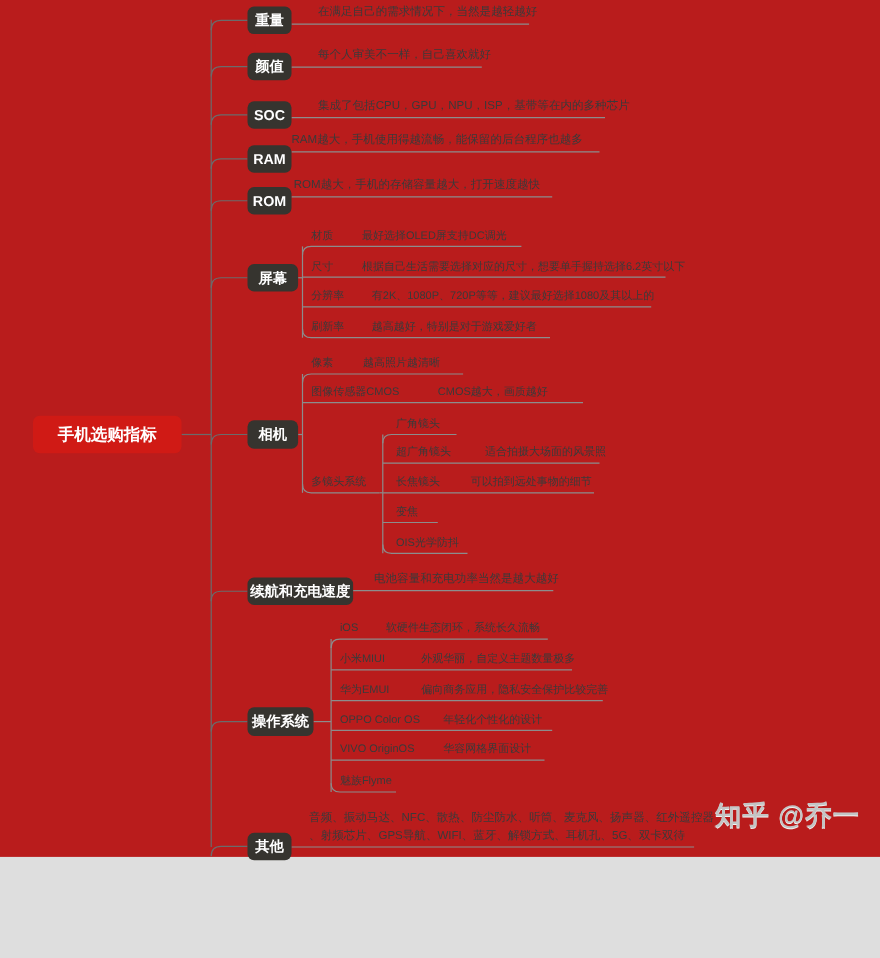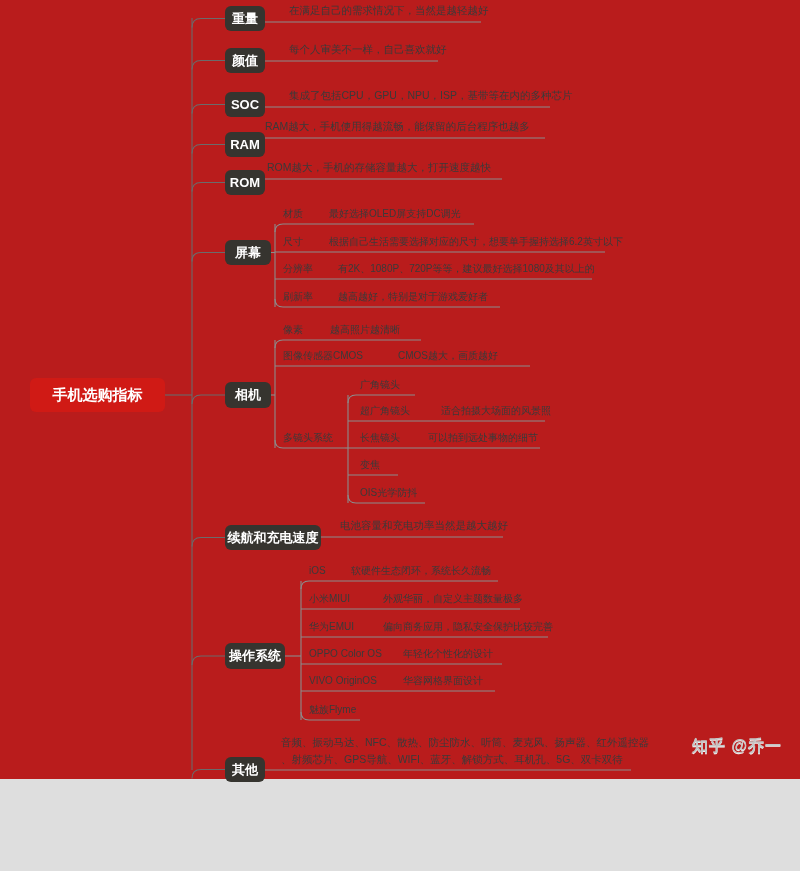--- a/index.html
+++ b/index.html
@@ -48,21 +48,21 @@
   .connector-sub {
     fill: none;
     stroke: #8c8c8c;
     stroke-width: 1.1;
   }
   .watermark {
     position: absolute;
     right: 18px;
     bottom: 22px;
     color: #c4c4c4;
-    font-size: 16px;
+    font-size: 24px;
     font-weight: bold;
     letter-spacing: 1px;
     text-shadow: 0 1px 0 #f2f2f2;
     font-family: "Liberation Sans", "DejaVu Sans", sans-serif;
     user-select: none;
   }
 </style>
 </head>
 <body>
 

